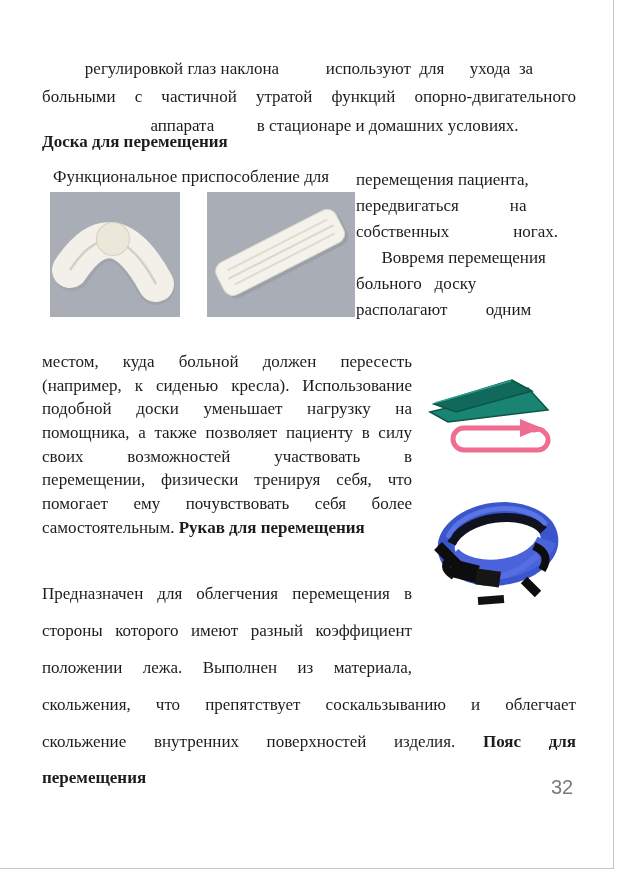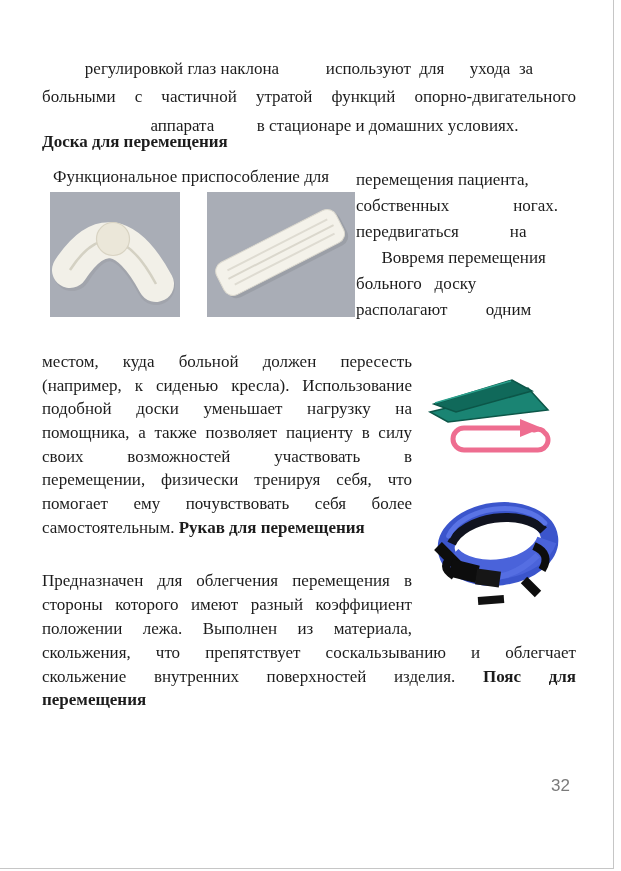--- a/index.html
+++ b/index.html
@@ -17,22 +17,22 @@
   .intro{left:42px;top:55px;width:534px;line-height:28.4px;}
   .intro .line{height:28.4px;text-align:center;}
   .heading{left:42px;top:132px;font-weight:bold;}
   .lead-left{left:53px;top:167px;}
   .rightcol{left:356px;top:167px;width:202px;line-height:26px;}
   .rightcol .line{height:26px;}
   .imgbox{overflow:hidden;}
   .para-main{left:42px;top:350px;width:370px;line-height:23.7px;}
   .para-main .line{height:23.7px;}
   .para-sleeve{left:42px;top:569px;line-height:23.9px;}
-  .para-sleeve .line{height:23.9px;}
-  .page-num{left:551px;top:776px;font-size:17px;color:#7a7a7a;font-family:"Liberation Sans","DejaVu Sans",sans-serif;}
+  .para-sleeve .line{height:23.9px;margin-top:13px;}
+  .page-num{left:551px;top:776px;font-size:20px;color:#7a7a7a;font-family:"Liberation Sans","DejaVu Sans",sans-serif;}
   .border-right{left:613px;top:0;width:1px;height:869px;background:#c6c6c6;}
   .border-bottom{left:0;top:868px;width:614px;height:1px;background:#c6c6c6;}
 </style>
 </head>
 <body>
 
 <div class="abs border-right"></div>
 <div class="abs border-bottom"></div>
 
 <div class="abs intro">
@@ -40,22 +40,22 @@
   <div class="line j">больными с частичной утратой функций опорно-двигательного</div>
   <div class="line">            аппарата          в стационаре и домашних условиях.</div>
 </div>
 
 <div class="abs heading">Доска для перемещения</div>
 
 <div class="abs lead-left">Функциональное приспособление для</div>
 
 <div class="abs rightcol">
   <div class="line">перемещения пациента,</div>
+  <div class="line">передвигаться            на</div>
   <div class="line j">собственных ногах.</div>
-  <div class="line">передвигаться            на</div>
   <div class="line">      Вовремя перемещения</div>
   <div class="line">больного   доску</div>
   <div class="line">располагают         одним</div>
 </div>
 
 <div class="abs imgbox" style="left:50px;top:192px;width:130px;height:125px;">
   <svg width="130" height="125" viewBox="0 0 130 125" aria-hidden="true">
     <rect width="130" height="125" fill="#a9adb6"></rect>
     <path d="M22,80 Q63,14 106,94" stroke="#96999f" stroke-width="38" stroke-linecap="round" fill="none" opacity="0.45"></path>
     <path d="M20,78 Q63,12 106,92" stroke="#f2f0e8" stroke-width="36" stroke-linecap="round" fill="none"></path>

